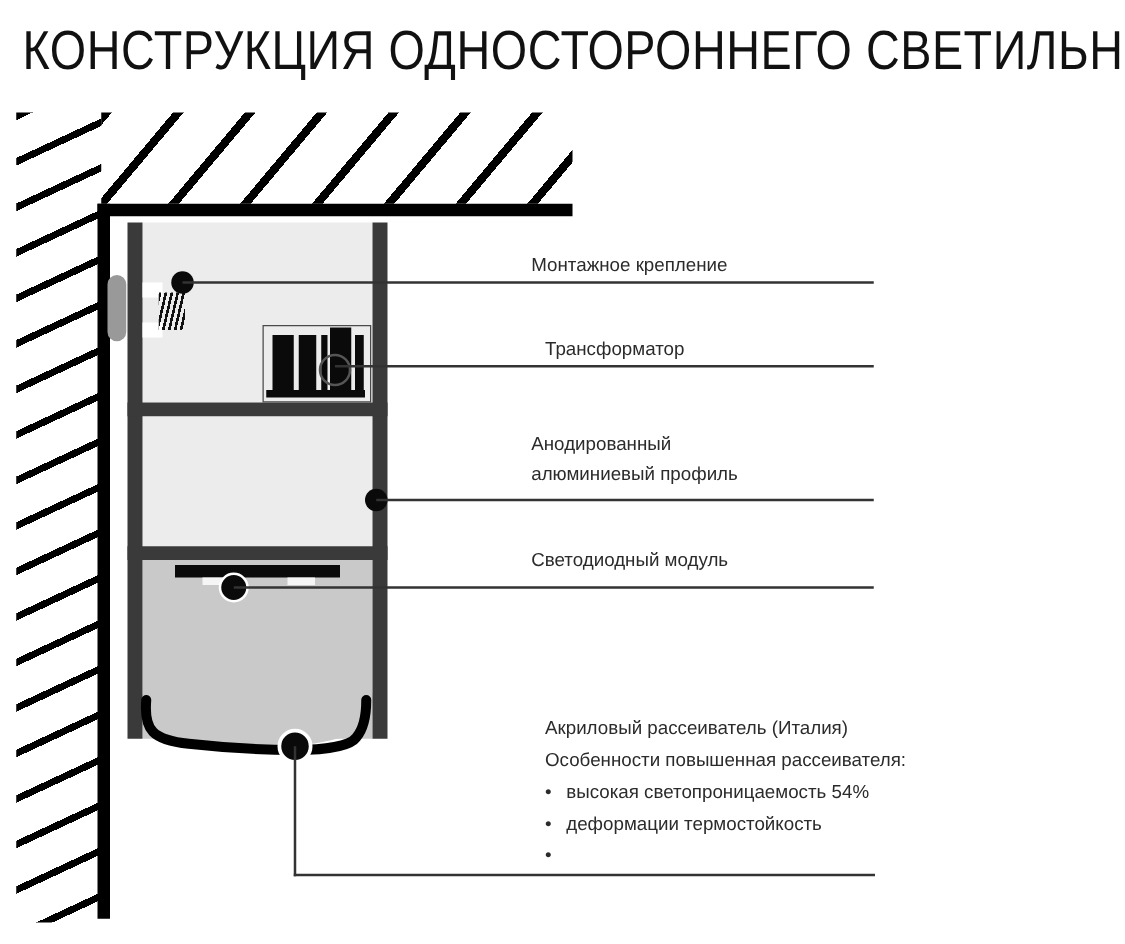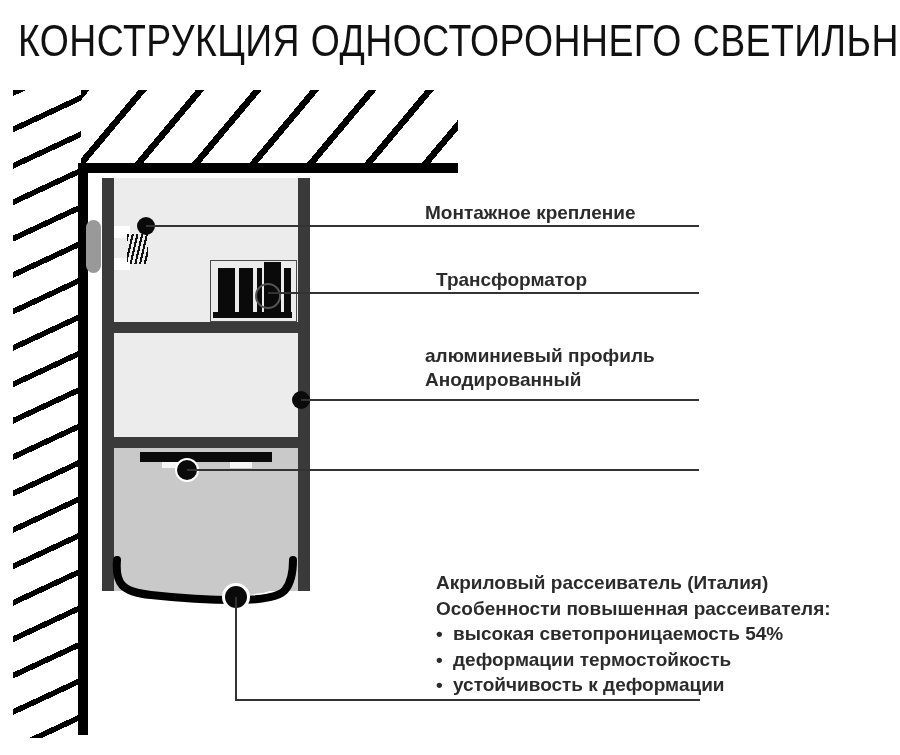--- a/index.html
+++ b/index.html
@@ -62,21 +62,21 @@
   #dotDiff{left:225px;top:586px;width:22px;height:22px;border:3px solid #fff;box-sizing:content-box;margin:-3px;}
   .cline{background:#333;height:2px;}
   #lnMount{left:146px;top:225px;width:553px;}
   #lnTrans{left:268px;top:292px;width:431px;}
   #lnProf{left:301px;top:399px;width:398px;}
   #lnLed{left:187px;top:469px;width:512px;}
   #lnDiffV{left:235px;top:597px;width:2px;height:104px;background:#333;}
   #lnDiffH{left:235px;top:699px;width:465px;}
 
   
-  .lbl{color:#2b2b2b;font-size:19px;line-height:24px;font-weight:700;white-space:nowrap;}
+  .lbl{color:#2b2b2b;font-size:15px;line-height:24px;font-weight:400;white-space:nowrap;}
   #lblMount{left:425px;top:201px;}
   #lblTrans{left:436px;top:268px;}
   #lblProf{left:425px;top:344px;}
   #lblLed{left:425px;top:437px;}
   #lblDiff{left:436px;top:570px;line-height:25.5px;}
   .brow{display:flex;}
   .bch{width:17px;color:#2b2b2b;}
 </style>
 </head>
 <body>
@@ -129,33 +129,33 @@
   <div class="abs cline" id="lnMount"></div>
   <div class="abs cline" id="lnTrans"></div>
   <div class="abs cline" id="lnProf"></div>
   <div class="abs cline" id="lnLed"></div>
   <div class="abs" id="lnDiffV"></div>
   <div class="abs cline" id="lnDiffH"></div>
 
   <div class="abs lbl" id="lblMount">Монтажное крепление</div>
   <div class="abs lbl" id="lblTrans">Трансформатор</div>
   <div class="abs lbl" id="lblProf">
+    <div>Анодированный</div>
     <div>алюминиевый профиль</div>
-    <div>Анодированный</div>
   </div>
+  <div class="abs lbl" id="lblLed">Светодиодный модуль</div>
   <div class="abs lbl" id="lblDiff">
     <div>Акриловый рассеиватель (Италия)</div>
     <div>Особенности повышенная рассеивателя:</div>
     <div class="brow">
       <span class="bch">•</span>
       <span>высокая светопроницаемость 54%</span>
     </div>
     <div class="brow">
       <span class="bch">•</span>
       <span>деформации термостойкость</span>
     </div>
     <div class="brow">
       <span class="bch">•</span>
-      <span>устойчивость к деформации</span>
     </div>
   </div>
 
 </div>
 
 </body></html>

